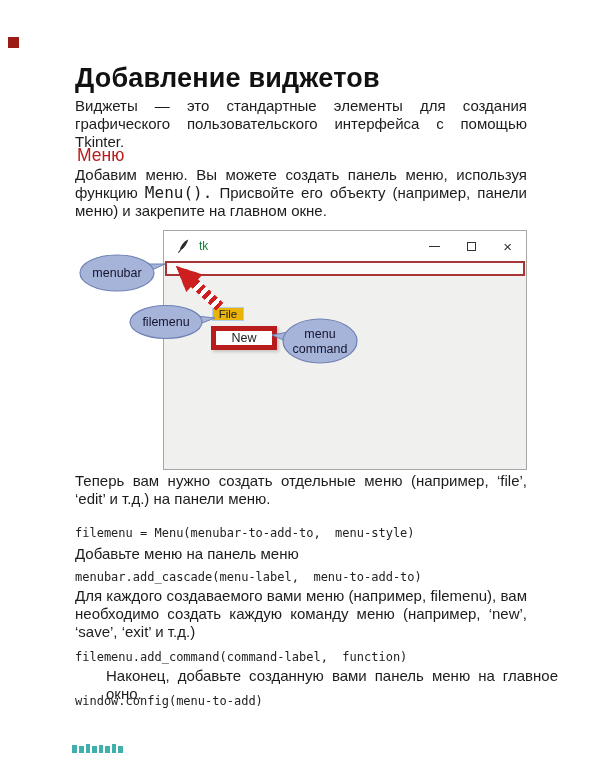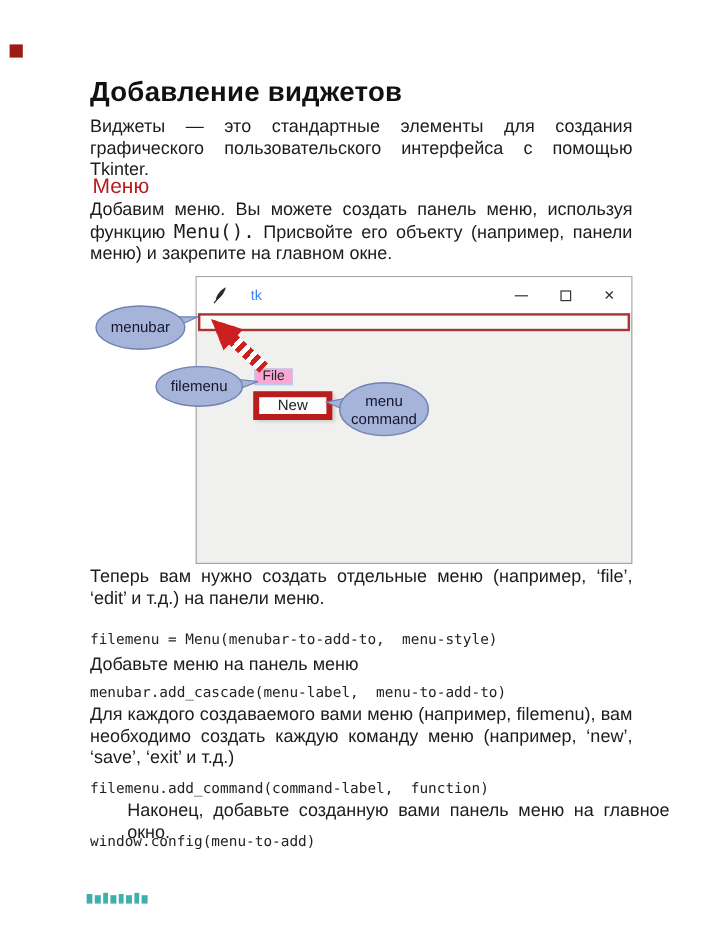--- a/index.html
+++ b/index.html
@@ -9,21 +9,21 @@
     background:#ffffff;
     font-family:"Liberation Sans",sans-serif;
     color:#1a1a1a;
     overflow:hidden;
   }
   .abs{position:absolute;}
 
   
   .doc-title{
     left:75px;top:63px;width:452px;
-    font-size:23px;font-weight:bold;letter-spacing:0.2px;color:#111;
+    font-size:27px;font-weight:bold;letter-spacing:0.2px;color:#111;
   }
   .para{
     width:452px;left:75px;
     font-size:15px;line-height:18px;
     text-align:justify;text-align-last:left;
     color:#1c1c1c;
   }
   .p-intro{top:97px;}
   .h-menu{
     left:77px;top:145px;font-size:17.5px;font-weight:normal;color:#b91c1c;
@@ -49,39 +49,39 @@
   .figure{left:70px;top:230px;width:460px;height:242px;}
   .tk-window{
     position:absolute;left:93px;top:0;width:364px;height:240px;
     background:#f0f0ee;border:1px solid #a6a6a6;box-sizing:border-box;
   }
   .titlebar{
     position:absolute;left:0;top:0;right:0;height:30px;background:#ffffff;
     display:flex;align-items:center;
   }
   .titlebar .feather{width:15px;height:16px;margin-left:12px;}
-  .titlebar .wtitle{margin-left:18px;font-size:12px;color:#3b82f6;}
+  .titlebar .wtitle{margin-left:8px;font-size:12px;color:#15803d;}
   .win-controls{
     position:absolute;right:14px;top:0;height:30px;
     display:flex;align-items:center;gap:27px;
   }
   .btn-min{width:11px;height:1px;background:#333;display:inline-block;}
   .btn-max{width:9px;height:9px;border:1.2px solid #333;display:inline-block;box-sizing:border-box;}
   .btn-close{font-size:15px;line-height:15px;color:#333;}
   .menubar-box{
     position:absolute;left:1px;top:30px;width:356px;height:11px;
     background:#fbfbfa;border:2px solid #a83535;
   }
   .bubble-svg{position:absolute;overflow:visible;z-index:5;}
   .bubble-svg text{
     font-family:"Liberation Sans",sans-serif;font-size:12.5px;fill:#14142e;
   }
   .file-item{
     position:absolute;left:142px;top:77px;width:32px;height:14px;
-    background:#f9a8d4;border:1px solid #b2cdea;box-sizing:border-box;
+    background:#eab308;border:1px solid #b2cdea;box-sizing:border-box;
     font-size:11.5px;color:#222;display:flex;align-items:center;justify-content:center;
     z-index:3;
   }
   .new-item{
     position:absolute;left:141px;top:96px;width:66px;height:24px;
     background:#fdfdfd;border:5px solid #b91c1c;box-sizing:border-box;
     box-shadow:2px 2px 3px rgba(0,0,0,0.18);
     font-size:12.5px;color:#222;display:flex;align-items:center;justify-content:center;
     z-index:3;
   }

